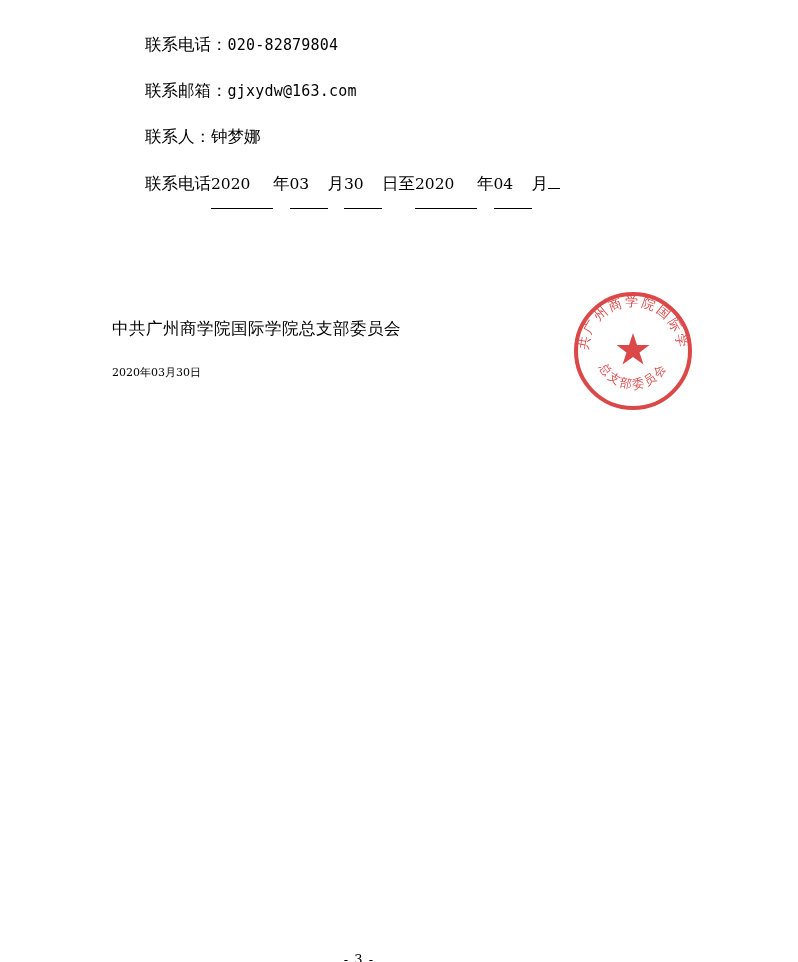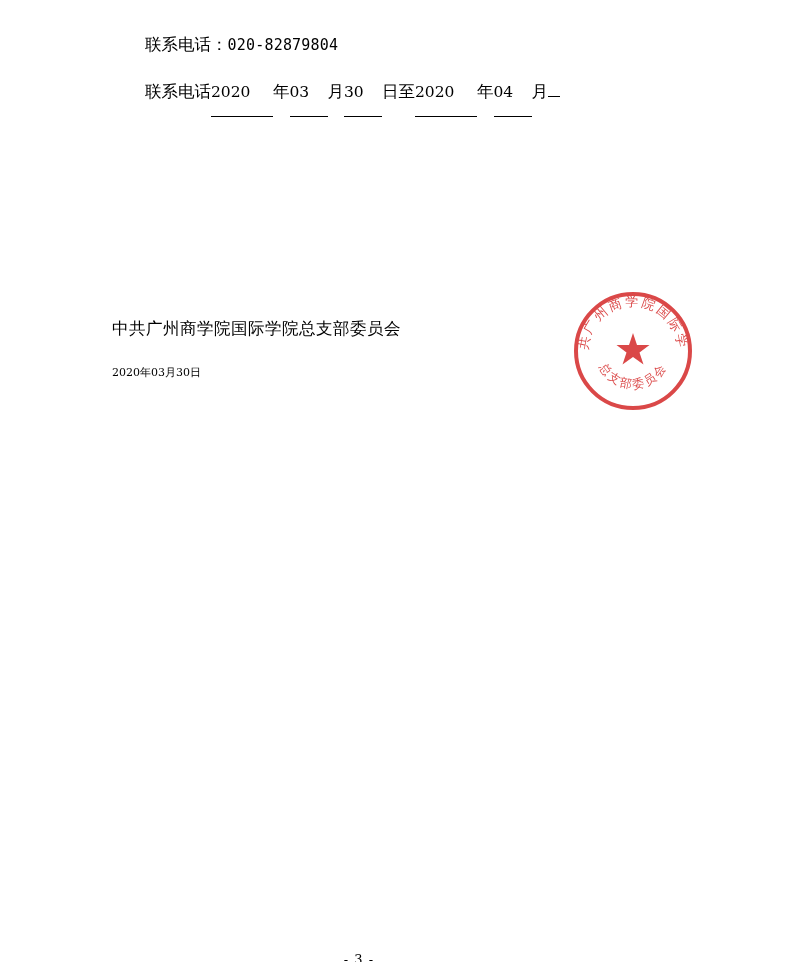--- a/index.html
+++ b/index.html
@@ -109,21 +109,27 @@
 <body>
 
 <div class="page">
 
   <div class="content">
 
     <div class="line indent" style="padding-top:6px;">
       <span class="label">联系电话：</span><span class="mono">020-82879804</span>
     </div>
 
+    <div class="line indent">
+      <span class="label">联系邮箱：</span><span class="mono">gjxydw@163.com</span>
+    </div>
 
+    <div class="line indent">
+      <span class="label">联系人：</span><span class="label">钟梦娜</span>
+    </div>
 
     <div class="para-wrap" style="padding-left:33px; text-indent:0;">
       <span>联系电话</span><span class="blank w-year">2020</span><span>年</span><span class="blank w-small">03</span><span>月</span><span class="blank w-small">30</span><span>日</span><span>至</span><span class="blank w-year">2020</span><span>年</span><span class="blank w-small">04</span><span>月</span><span class="blank w-tail"></span>
     </div>
 
 
   </div>
 
   <div class="sign-block">
     <div class="sign-org">中共广州商学院国际学院总支部委员会</div>

